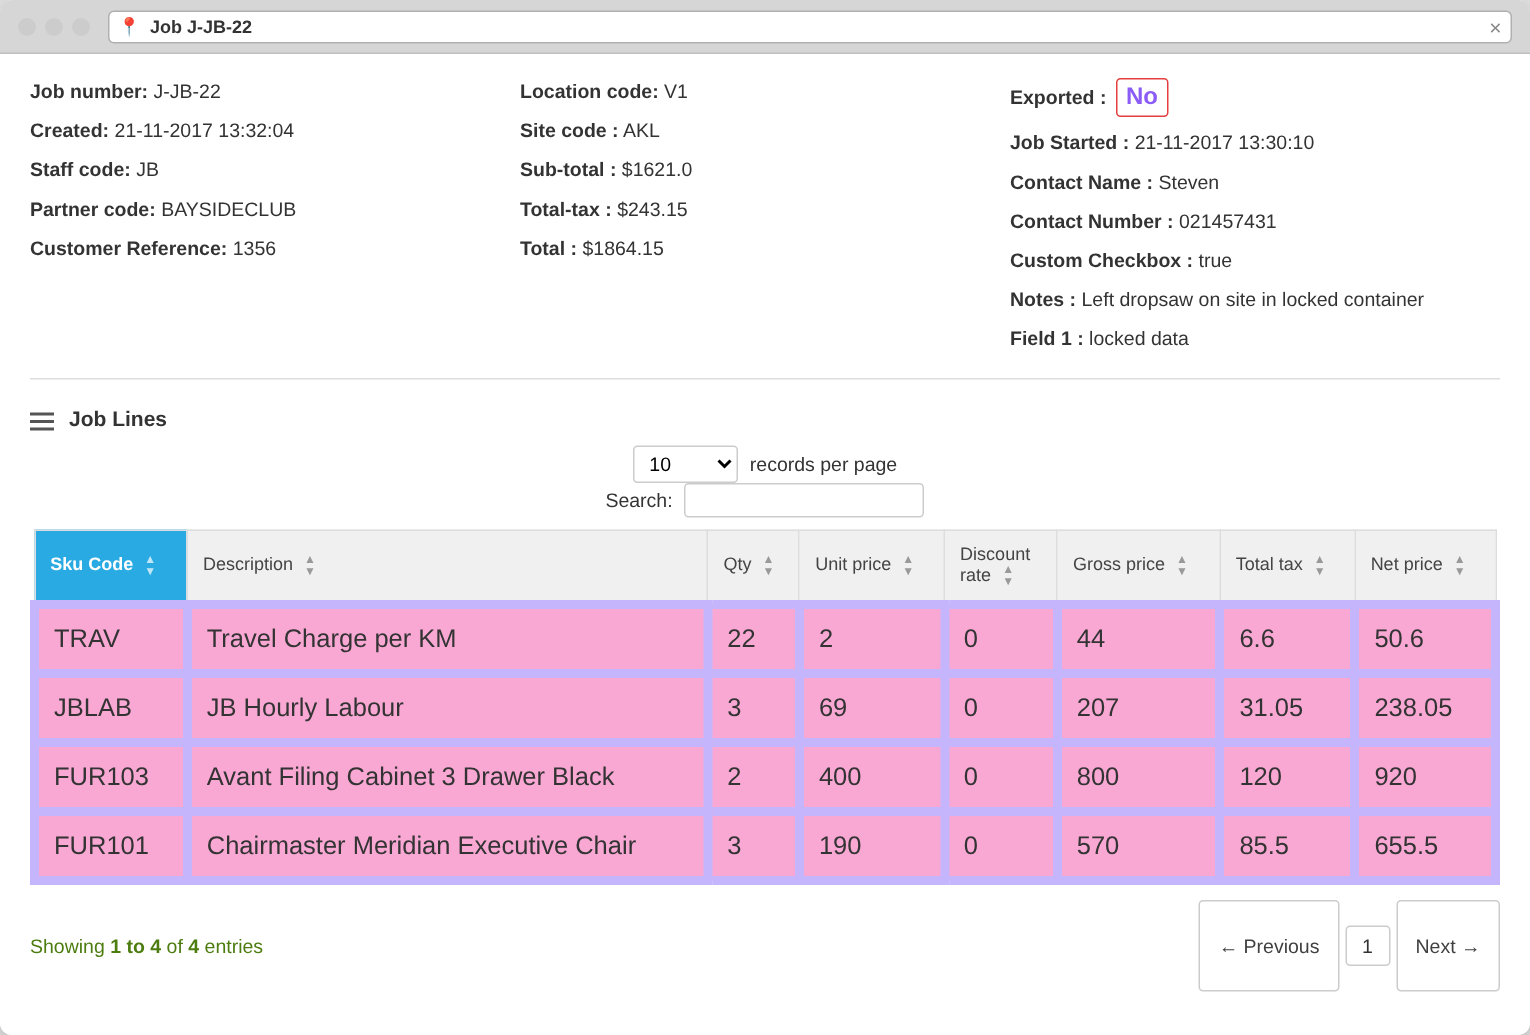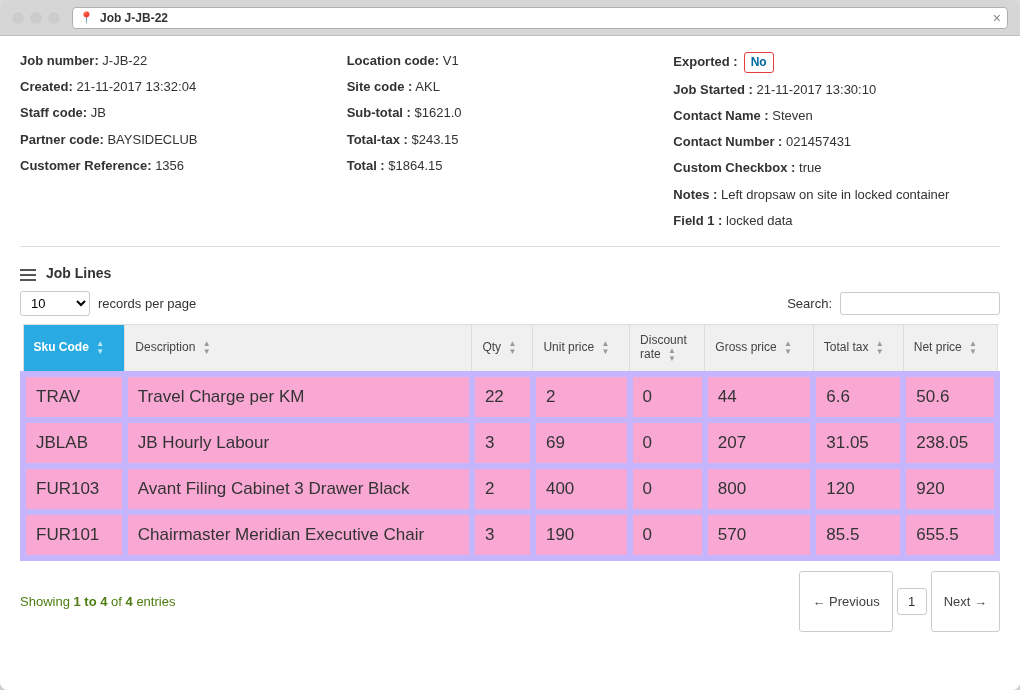--- a/index.html
+++ b/index.html
@@ -92,24 +92,24 @@
     .info-row strong {
       font-weight: 700;
     }
     .exported-row {
       display: flex;
       align-items: center;
       gap: 6px;
     }
     .exported-badge {
       border: 1.5px solid #e53e3e;
-      color: #0369a1;
+      color: #8b5cf6;
       padding: 1px 6px;
       border-radius: 3px;
-      font-size: 12px;
+      font-size: 16px;
       font-weight: 600;
     }
     .divider {
       border: none;
       border-top: 1px solid #ddd;
       margin: 10px 0;
     }
     .section-header {
       display: flex;
       align-items: flex-end;
@@ -131,20 +131,21 @@
     .section-title {
       font-size: 14px;
       font-weight: 600;
       color: #333;
     }
     .table-controls {
       display: flex;
       align-items: center;
       justify-content: space-between;
       margin-bottom: 8px;
+      flex-direction: column;
     }
     .per-page {
       display: flex;
       align-items: center;
       gap: 8px;
     }
     .per-page select {
       border: 1px solid #ccc;
       border-radius: 3px;
       padding: 3px 20px 3px 6px;

